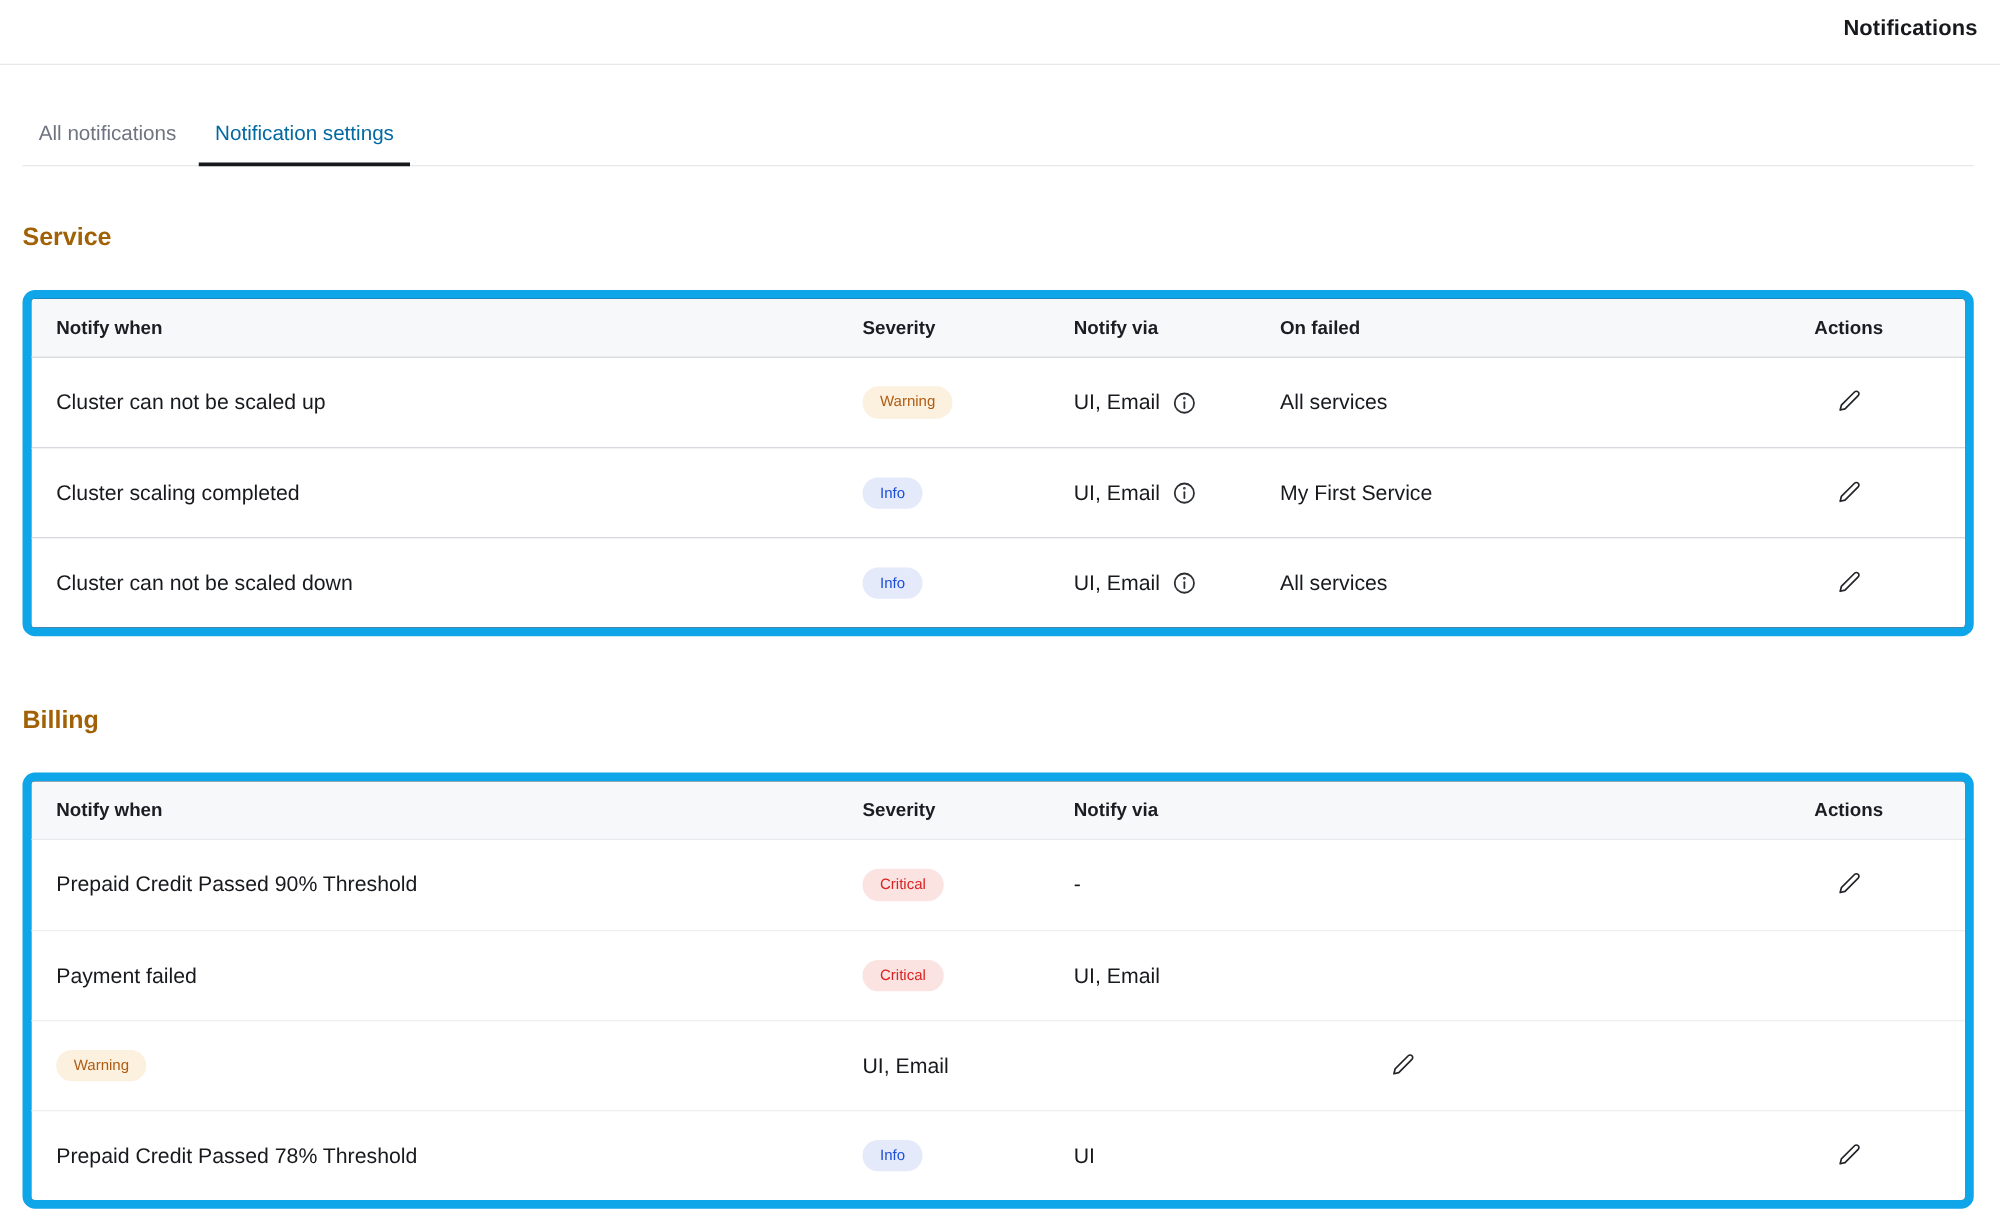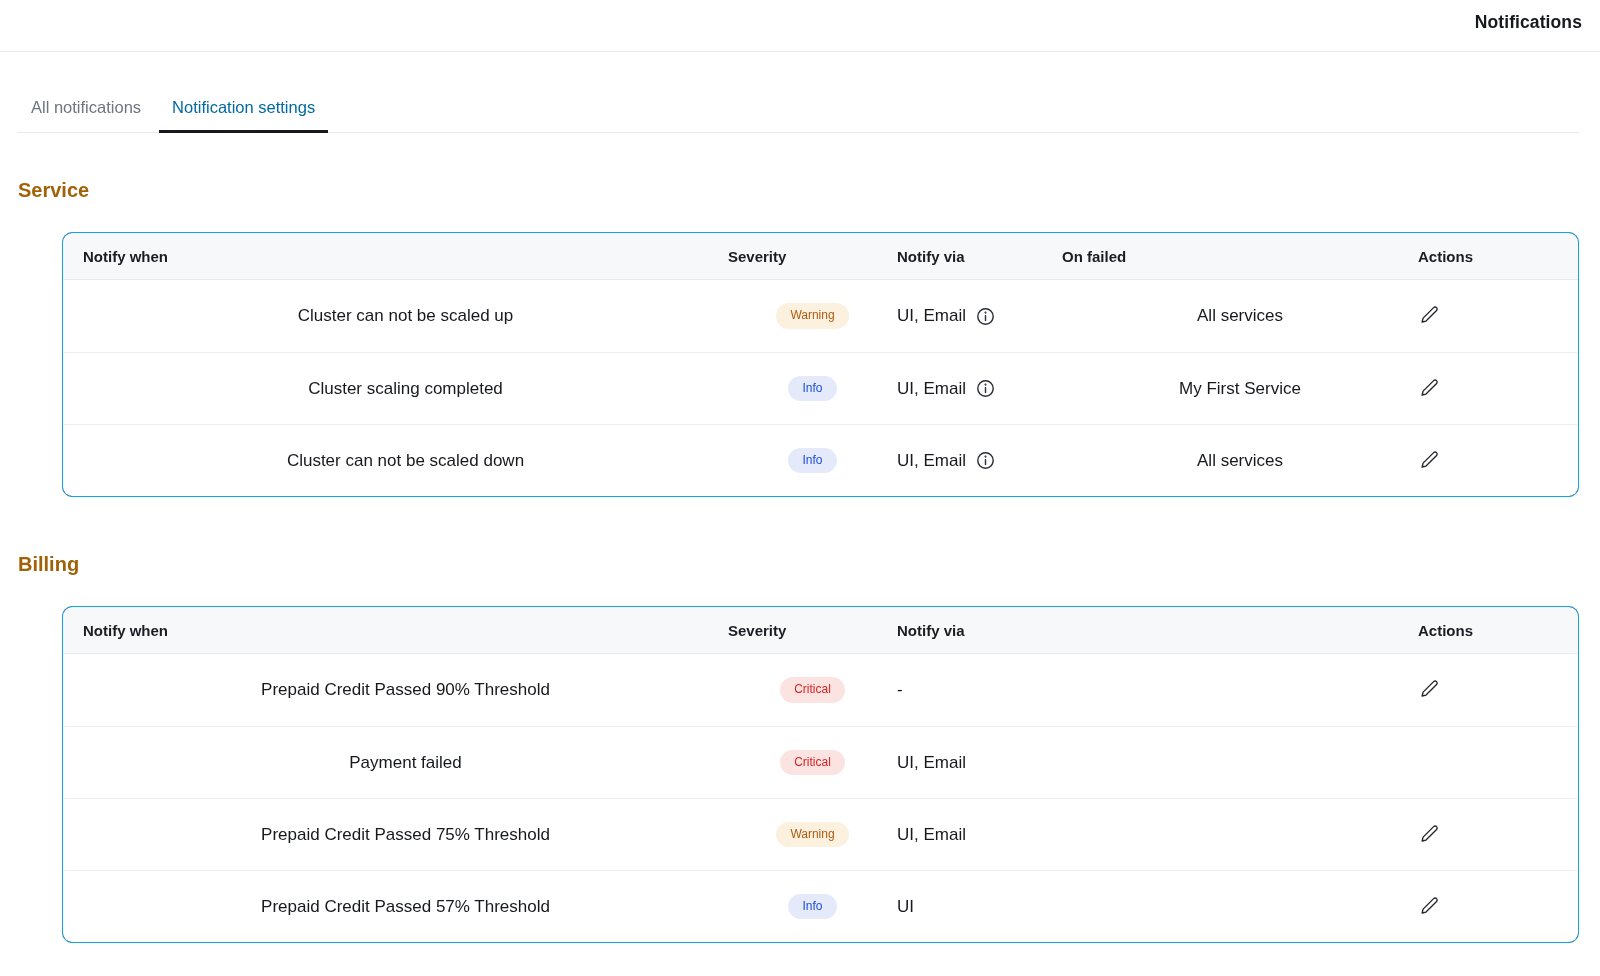--- a/index.html
+++ b/index.html
@@ -52,47 +52,46 @@
   }
   
   .section-heading {
     font-size: 20px;
     font-weight: 700;
     color: #a16207;
     margin: 46px 0 30px;
   }
   .section + .section .section-heading { margin-top: 56px; }
   .table {
-    border: 1px solid #0ea5e9;
+    border: 7px solid #0ea5e9;
     border-radius: 10px;
     overflow: hidden;
     background: #0f172a;
-    margin-left: 44px;
   }
   .tr, .thead {
     display: grid;
     align-items: center;
   }
   .cols-5 > .thead, .cols-5 .tr { grid-template-columns: 665px 169px 165px 1fr 160px; }
   .cols-4 > .thead, .cols-4 .tr { grid-template-columns: 665px 169px 1fr 160px; }
   .thead {
     height: 47px;
     background: #f7f8fa;
     border-bottom: 1px solid #e8eaed;
   }
   .th {
     font-size: 15px;
     font-weight: 600;
     color: #1b1d22;
   }
   .tr { height: 72px; background: #ffffff; }
   .tr + .tr { border-top: 1px solid #edeef1; }
   .th:first-child, .td:first-child { padding-left: 20px; }
-  .th.right, .td.right { text-align: left; padding-right: 26px; }
-  .td { font-size: 17px; color: #17191d; text-align: center; }
+  .th.right, .td.right { text-align: center; padding-right: 26px; }
+  .td { font-size: 17px; color: #17191d; }
   .td.via { display: flex; align-items: center; gap: 10px; }
   
   .badge {
     display: inline-flex;
     align-items: center;
     padding: 5px 14px 6px;
     border-radius: 15px;
     font-size: 12px;
     font-weight: 500;
     line-height: 1.2;
@@ -208,31 +207,30 @@
           </div>
           <div class="tr">
             <div class="td">Payment failed</div>
             <div class="td"><span class="badge" style="background: rgb(251, 227, 226); color: rgb(217, 35, 35);">Critical</span></div>
             <div class="td via">
               <span>UI, Email</span>
             </div>
             <div class="td right"></div>
           </div>
           <div class="tr">
-            <div class="td">Prepaid Credit Passed 75% Threshold</div>
             <div class="td"><span class="badge" style="background: rgb(252, 240, 223); color: rgb(176, 92, 18);">Warning</span></div>
             <div class="td via">
               <span>UI, Email</span>
             </div>
             <div class="td right"><button class="icon-btn"><span><svg width="19" height="19" viewBox="0 0 24 24" fill="none" stroke="#222428" stroke-width="1.7" stroke-linecap="round" stroke-linejoin="round">
                     <path d="M17.2 3.3a2.6 2.6 0 0 1 3.7 3.7L7.6 20.3l-4.9 1.2 1.2-4.9L17.2 3.3z"></path>
                   </svg></span></button></div>
           </div>
           <div class="tr">
-            <div class="td">Prepaid Credit Passed 57% Threshold</div>
+            <div class="td">Prepaid Credit Passed 78% Threshold</div>
             <div class="td"><span class="badge" style="background: rgb(229, 234, 251); color: rgb(29, 78, 216);">Info</span></div>
             <div class="td via">
               <span>UI</span>
             </div>
             <div class="td right"><button class="icon-btn"><span><svg width="19" height="19" viewBox="0 0 24 24" fill="none" stroke="#222428" stroke-width="1.7" stroke-linecap="round" stroke-linejoin="round">
                     <path d="M17.2 3.3a2.6 2.6 0 0 1 3.7 3.7L7.6 20.3l-4.9 1.2 1.2-4.9L17.2 3.3z"></path>
                   </svg></span></button></div>
           </div>
         </div>
       </section>

